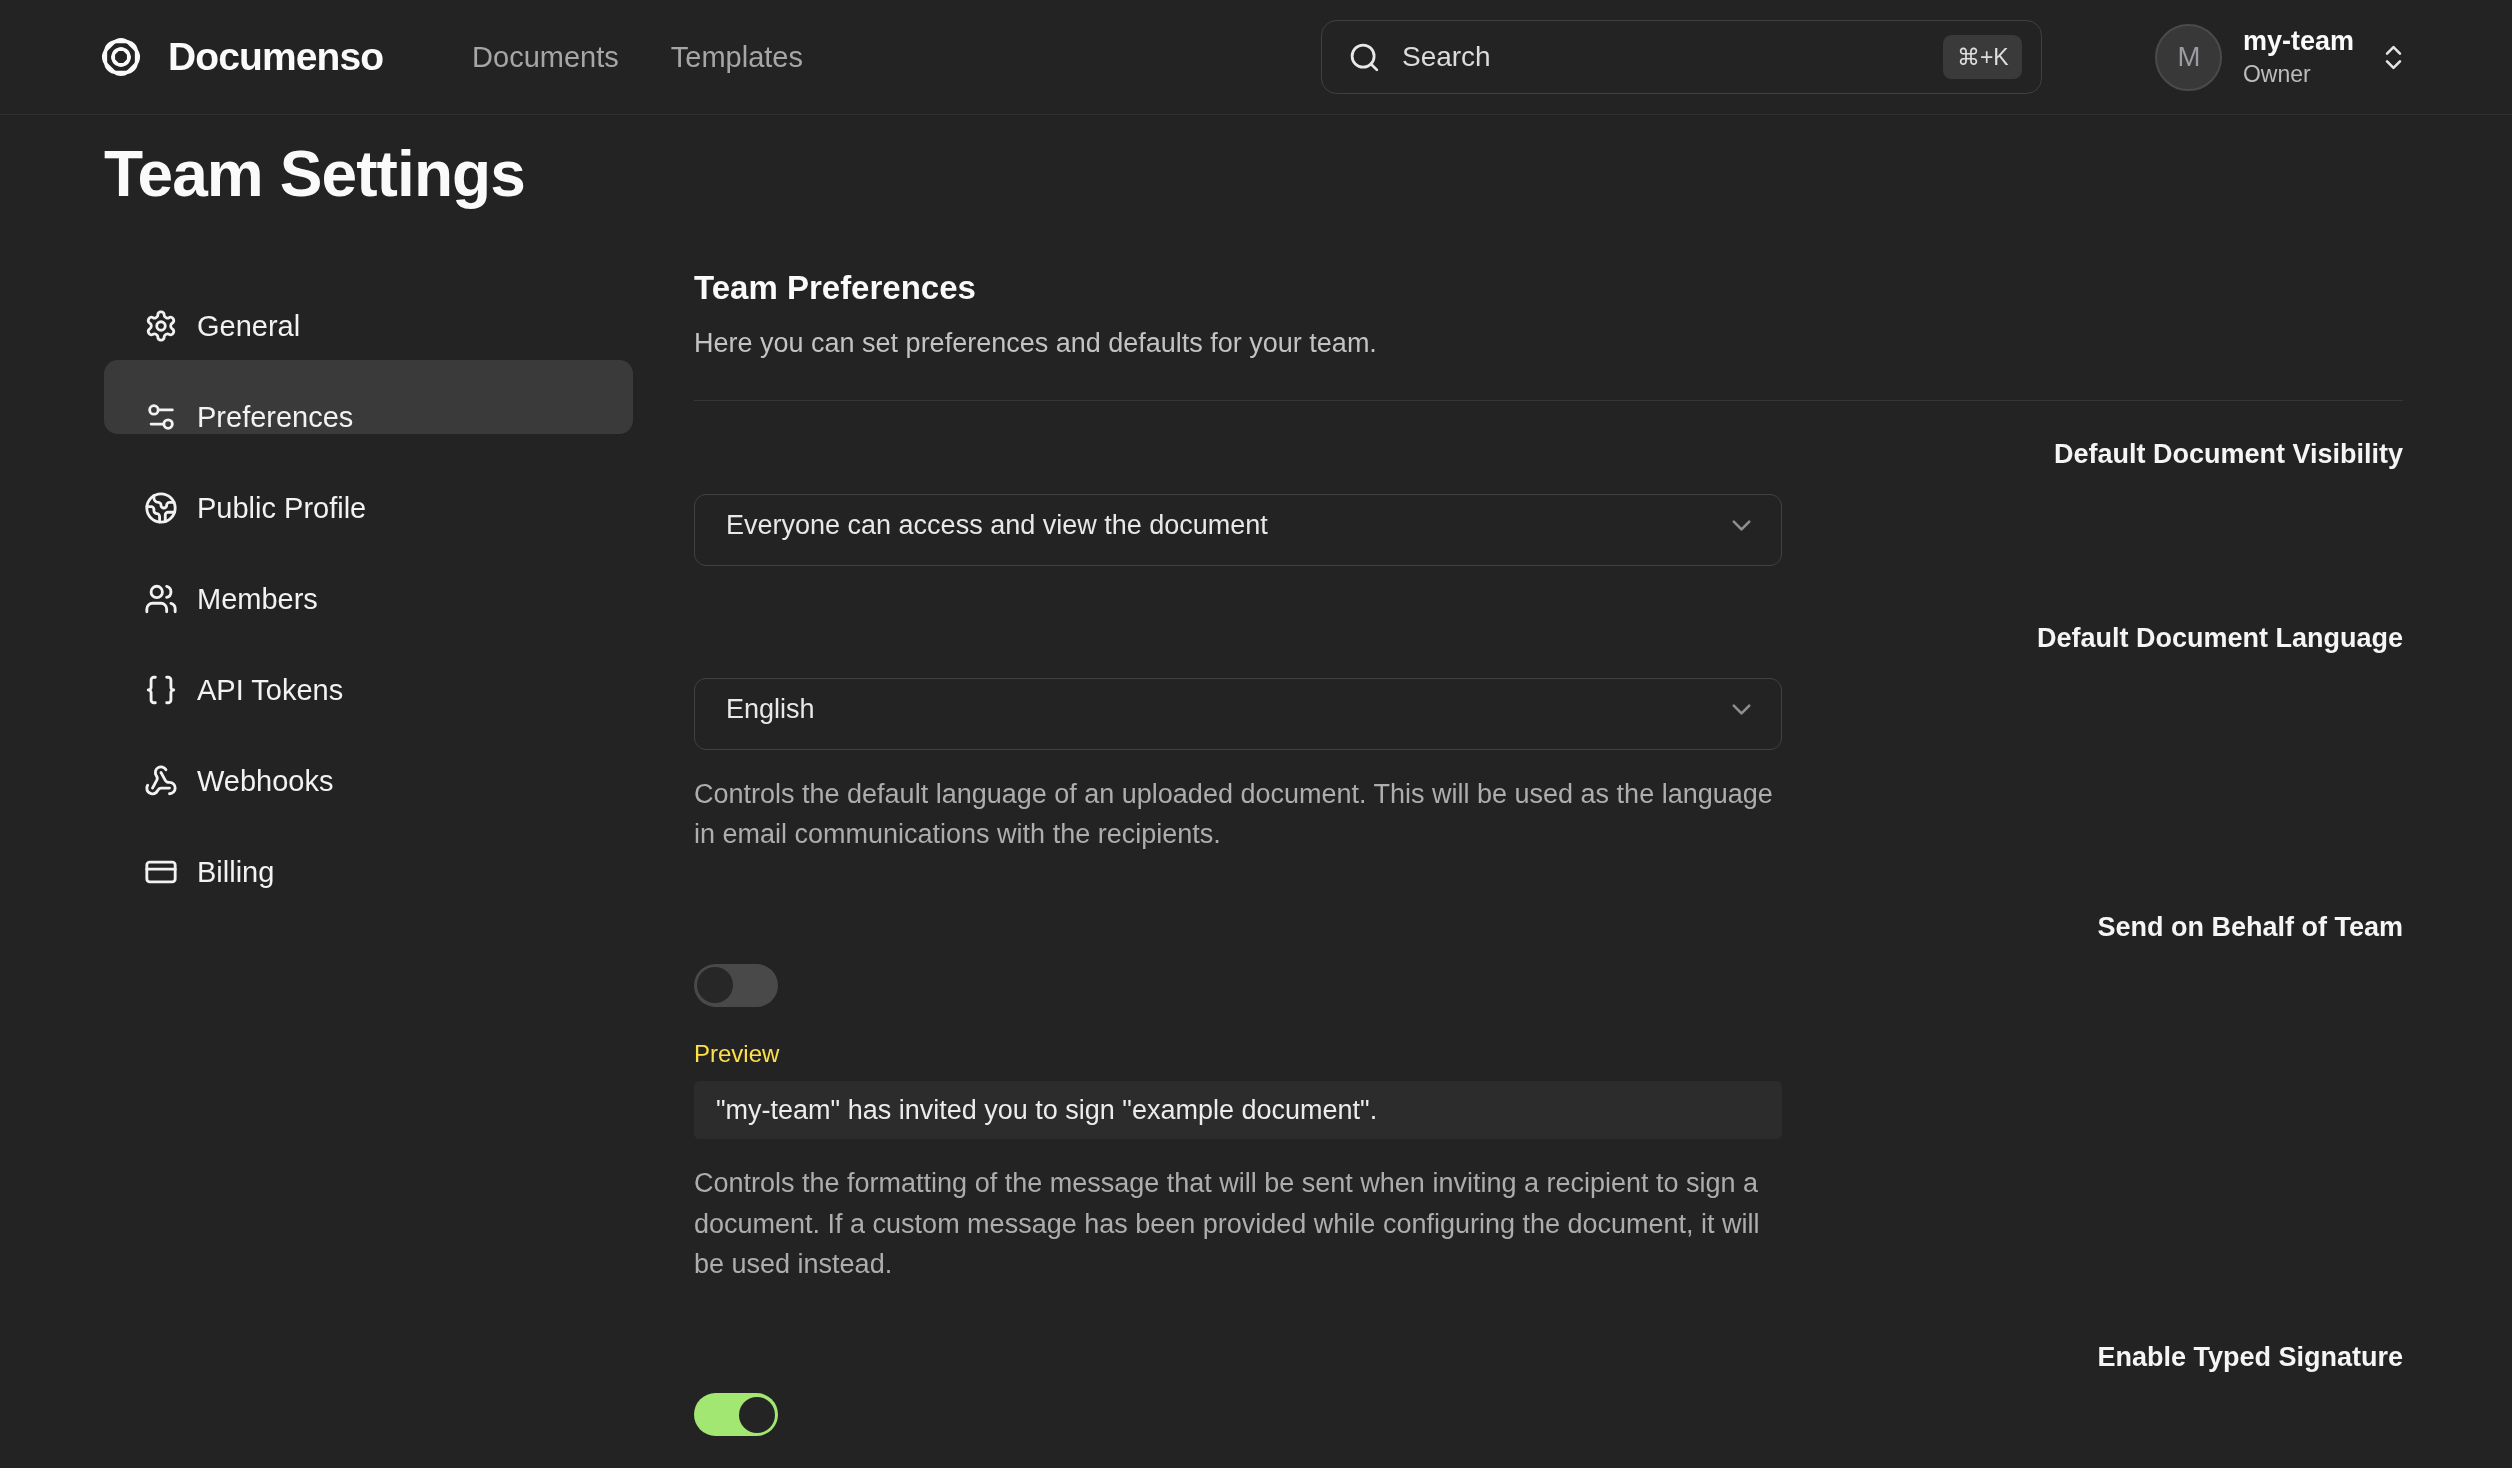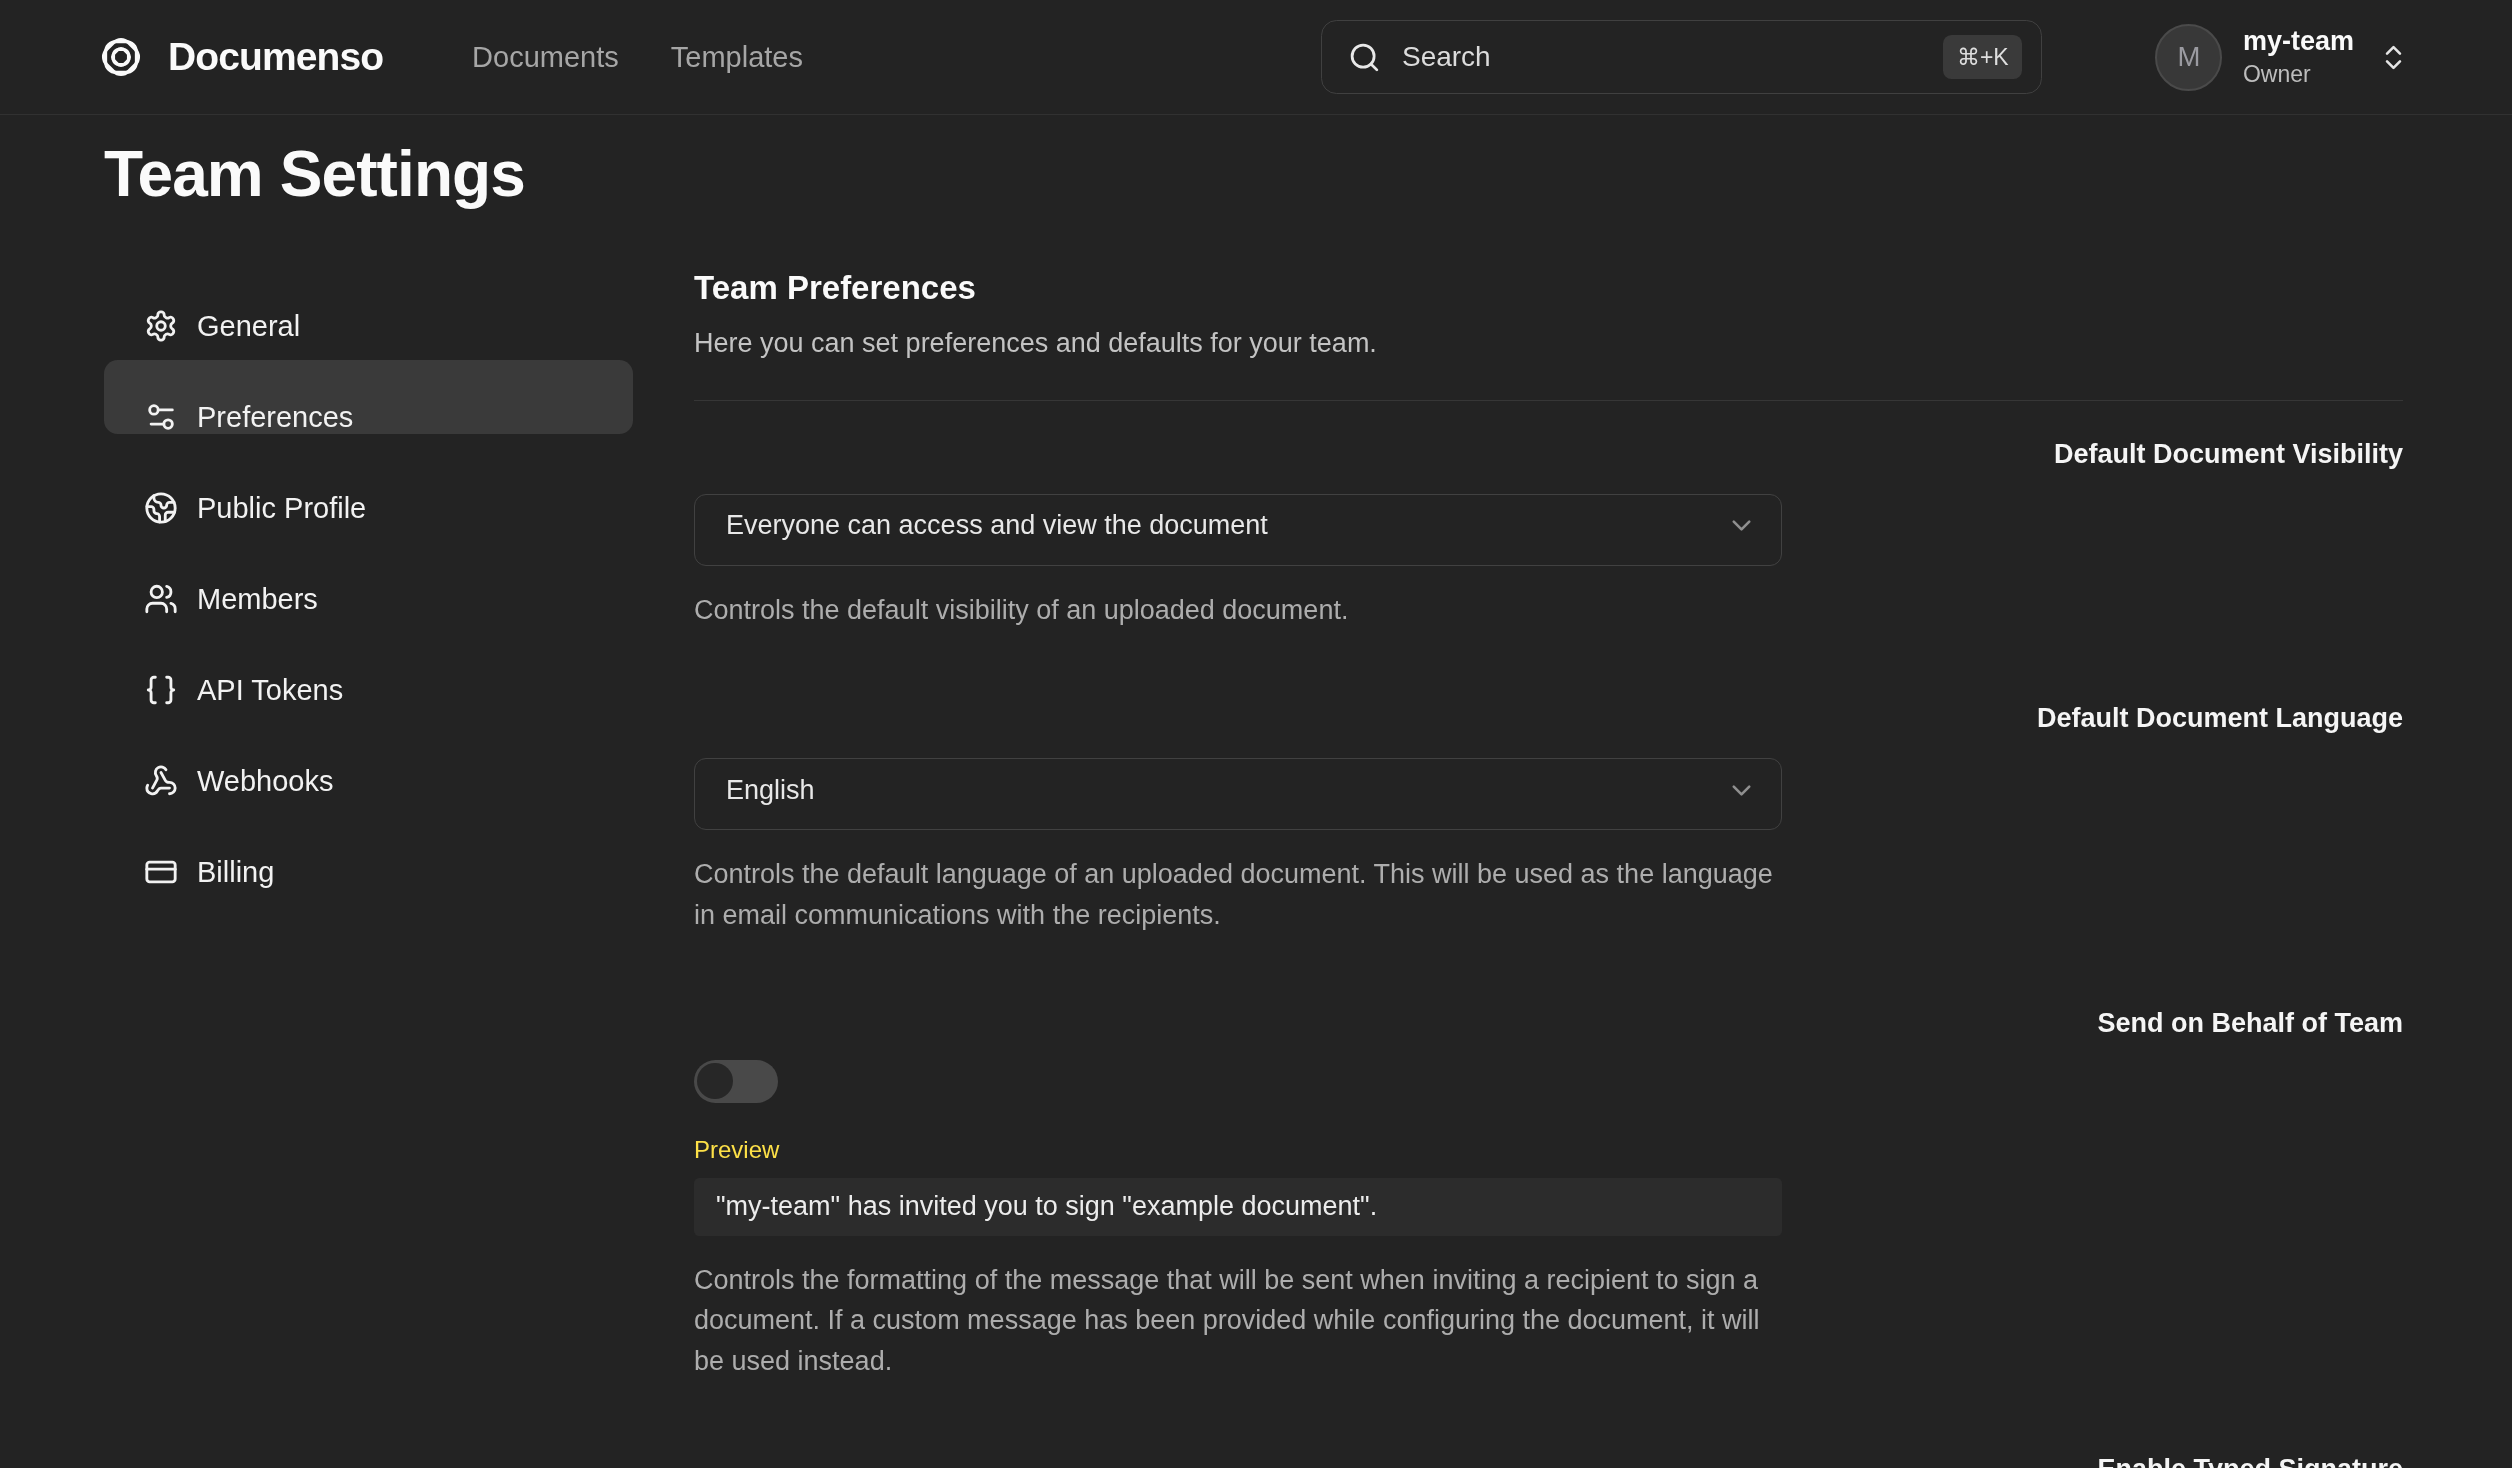--- a/index.html
+++ b/index.html
@@ -81,21 +81,21 @@
   .sb-item svg { width:34px; height:34px; color:#f2f2f2; flex-shrink:0; }
   .sb-label { font-size:29px; font-weight:500; color:#f2f2f2; }
 
   .main { margin-left:61px; width:1709px; }
   .main-title { font-size:33px; font-weight:600; color:#fafafa; }
   .main-subtitle { margin-top:20.6px; font-size:27px; color:#c3c3c3; }
   .divider { margin-top:41px; border-top:1.7px solid #363636; width:100%; }
 
   .field-label { font-size:27px; font-weight:600; color:#f5f5f5;text-align:right; }
   .mt-section { margin-top:38px; }
-  .mt-section-lg { margin-top:73px; }
+  .mt-section-lg { margin-top:57px; }
 
   .select {
     margin-top:24px;
     width:1088px; height:72px;
     border:1.7px solid #414141; border-radius:12px;
     display:flex; align-items:center; justify-content:space-between;
     padding:0 24px 8px 31px;
     font-size:27px; color:#e8e8e8;
     cursor:pointer;
   }
@@ -241,21 +241,20 @@
     <p class="main-subtitle">Here you can set preferences and defaults for your team.</p>
     <div class="divider"></div>
 
     <div class="field-label mt-section">Default Document Visibility</div>
     <div class="select">
       <span>Everyone can access and view the document</span>
       <svg class="chevron-down" viewBox="0 0 24 24" fill="none" stroke="currentColor" stroke-width="2" stroke-linecap="round" stroke-linejoin="round">
           <path d="m6 9 6 6 6-6"></path>
         </svg>
     </div>
-    <div class="help">Controls the default visibility of an uploaded document.</div>
 
     <div class="field-label mt-section-lg">Default Document Language</div>
     <div class="select">
       <span>English</span>
       <svg class="chevron-down" viewBox="0 0 24 24" fill="none" stroke="currentColor" stroke-width="2" stroke-linecap="round" stroke-linejoin="round">
           <path d="m6 9 6 6 6-6"></path>
         </svg>
     </div>
     <div class="help">Controls the default language of an uploaded document. This will be used as the language in email communications with the recipients.</div>
 

